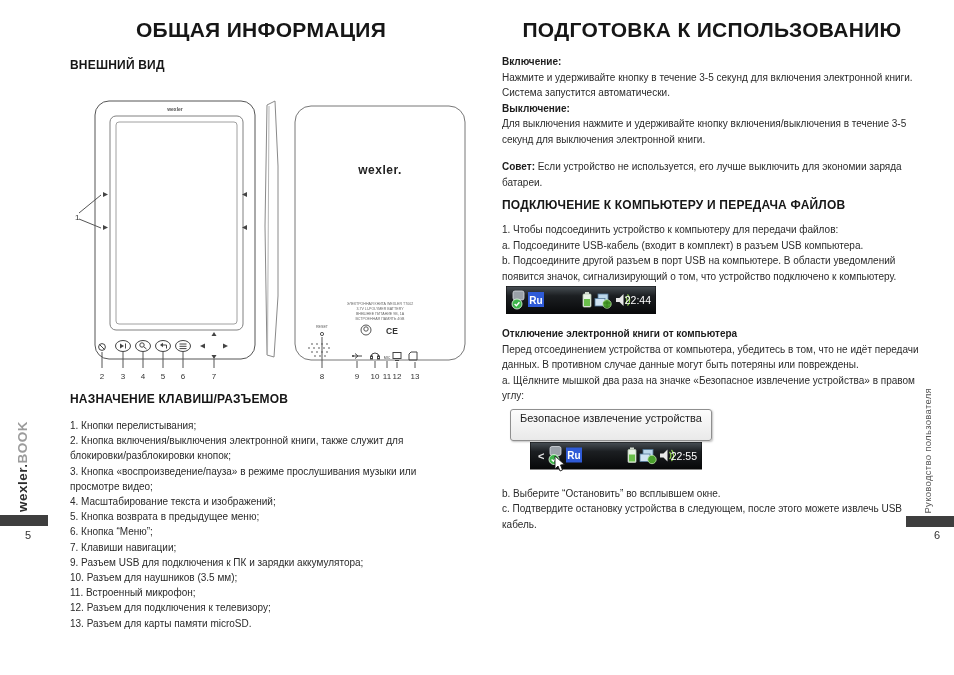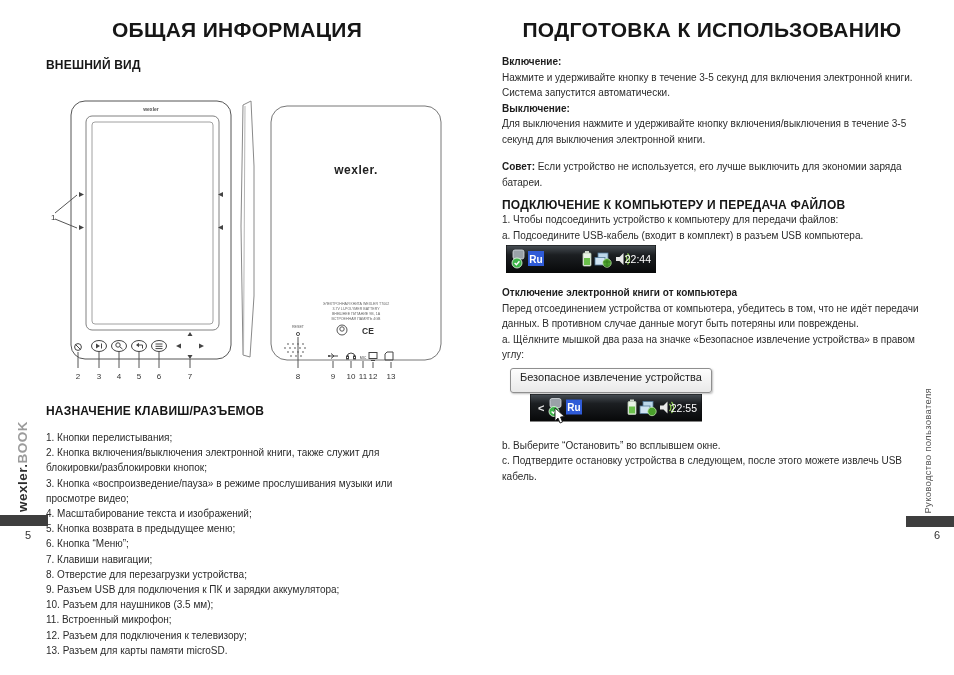--- a/index.html
+++ b/index.html
@@ -1,21 +1,21 @@
 <!DOCTYPE html>
 <html><head>
 <meta charset="utf-8">
 <style>
   html,body { margin:0; padding:0; background:#ffffff; }
   .sheet {
     position:relative; width:954px; height:675px; background:#ffffff;
     font-family:"Liberation Sans", sans-serif; color:#2b2b2b; overflow:hidden;
   }
   .page { position:absolute; top:18px; }
-  .page-left  { left:46px;  width:382px; }
+  .page-left  { left:70px;  width:382px; }
   .page-right { left:502px; width:420px; }
 
   .doc-title {
     margin:0; font-size:21px; font-weight:bold; color:#161616;
     text-align:center; letter-spacing:.3px;
   }
   .sec-head {
     margin:16px 0 0 0; font-size:12px; font-weight:bold; color:#161616;
     letter-spacing:.2px;
   }
@@ -24,21 +24,21 @@
   .b { font-weight:bold; color:#1d1d1d; }
   .mt12 { margin-top:12px; }
   .mt8  { margin-top:8px; }
 
   .diagram-svg { display:block; margin-top:24px; }
 
   
   .shot1 { margin:2px 0 4px 4px; display:block; }
   .shot2-wrap { position:relative; margin-top:4px; }
   .tooltip {
-    display:inline-block; margin-left:8px; padding:2px 9px 9px 9px;
+    display:inline-block; margin-left:8px; padding:2px 9px 16px 9px;
     border:1px solid #8f8f8f; border-radius:3px;
     background:linear-gradient(#fdfdfd,#e9e9e9);
     font-size:11px; color:#222; box-shadow:1px 1px 2px rgba(0,0,0,.25);
   }
   .shot2 { display:block; margin-left:28px; margin-top:1px; }
 
   
   .vert-logo {
     position:absolute; left:15px; top:421px;
     writing-mode:vertical-rl; transform:rotate(180deg);
@@ -203,53 +203,53 @@
       <text x="113" y="283" font-size="8" fill="#333" text-anchor="middle">6</text>
       <text x="144" y="283" font-size="8" fill="#333" text-anchor="middle">7</text>
       <text x="252" y="283" font-size="8" fill="#333" text-anchor="middle">8</text>
       <text x="287" y="283" font-size="8" fill="#333" text-anchor="middle">9</text>
       <text x="305" y="283" font-size="8" fill="#333" text-anchor="middle">10</text>
       <text x="317" y="283" font-size="8" fill="#333" text-anchor="middle">11</text>
       <text x="327" y="283" font-size="8" fill="#333" text-anchor="middle">12</text>
       <text x="345" y="283" font-size="8" fill="#333" text-anchor="middle">13</text>
     </svg>
 
-    <h2 class="sec-head" style="margin-top:16px;">НАЗНАЧЕНИЕ КЛАВИШ/РАЗЪЕМОВ</h2>
+    <h2 class="sec-head" style="margin-top:4px;">НАЗНАЧЕНИЕ КЛАВИШ/РАЗЪЕМОВ</h2>
     <div class="left-list mt12">
       <p class="body-p">1. Кнопки перелистывания;</p>
       <p class="body-p">2. Кнопка включения/выключения электронной книги, также служит для блокировки/разблокировки кнопок;</p>
       <p class="body-p">3. Кнопка «воспроизведение/пауза» в режиме прослушивания музыки или просмотре видео;</p>
       <p class="body-p">4. Масштабирование текста и изображений;</p>
       <p class="body-p">5. Кнопка возврата в предыдущее меню;</p>
       <p class="body-p">6. Кнопка “Меню”;</p>
       <p class="body-p">7. Клавиши навигации;</p>
-      <p class="body-p">8. Отверстие для перезагрузки устройства;</p>
       <p class="body-p">9. Разъем USB для подключения к ПК и зарядки аккумулятора;</p>
       <p class="body-p">10. Разъем для наушников (3.5 мм);</p>
       <p class="body-p">11. Встроенный микрофон;</p>
       <p class="body-p">12. Разъем для подключения к телевизору;</p>
       <p class="body-p">13. Разъем для карты памяти microSD.</p>
     </div>
   </div>
 
   <div class="page page-right">
     <h1 class="doc-title">ПОДГОТОВКА К ИСПОЛЬЗОВАНИЮ</h1>
 
     <div class="mt12">
       <p class="body-p b">Включение:</p>
       <p class="body-p">Нажмите и удерживайте кнопку в течение 3-5 секунд для включения электронной книги. Система запустится автоматически.</p>
       <p class="body-p b">Выключение:</p>
       <p class="body-p">Для выключения нажмите и удерживайте кнопку включения/выключения в течение 3-5 секунд для выключения электронной книги.</p>
       <p class="body-p mt12"><span class="b">Совет:</span><span> Если устройство не используется, его лучше выключить для экономии заряда батареи.</span></p>
     </div>
 
     <h2 class="sec-head" style="margin-top:8px;">ПОДКЛЮЧЕНИЕ К КОМПЬЮТЕРУ И ПЕРЕДАЧА ФАЙЛОВ</h2>
-    <div class="mt8" style="margin-top:0;">
+    <div class="mt8" style="margin-top:10px;">
       <p class="body-p">1. Чтобы подсоединить устройство к компьютеру для передачи файлов:</p>
       <p class="body-p">a. Подсоедините USB-кабель (входит в комплект) в разъем USB компьютера.</p>
+      <p class="body-p">b. Подсоедините другой разъем в порт USB на компьютере. В области уведомлений появится значок, сигнализирующий о том, что устройство подключено к компьютеру.</p>
     </div>
 
     <svg class="shot1" width="150" height="28" viewBox="0 0 150 28">
       <defs>
         <linearGradient id="tb" x1="0" y1="0" x2="0" y2="1">
           <stop offset="0" stop-color="#4a5157"></stop>
             <stop offset="0.35" stop-color="#1c1f22"></stop>
             <stop offset="1" stop-color="#070809"></stop>
         </linearGradient>
       </defs>

